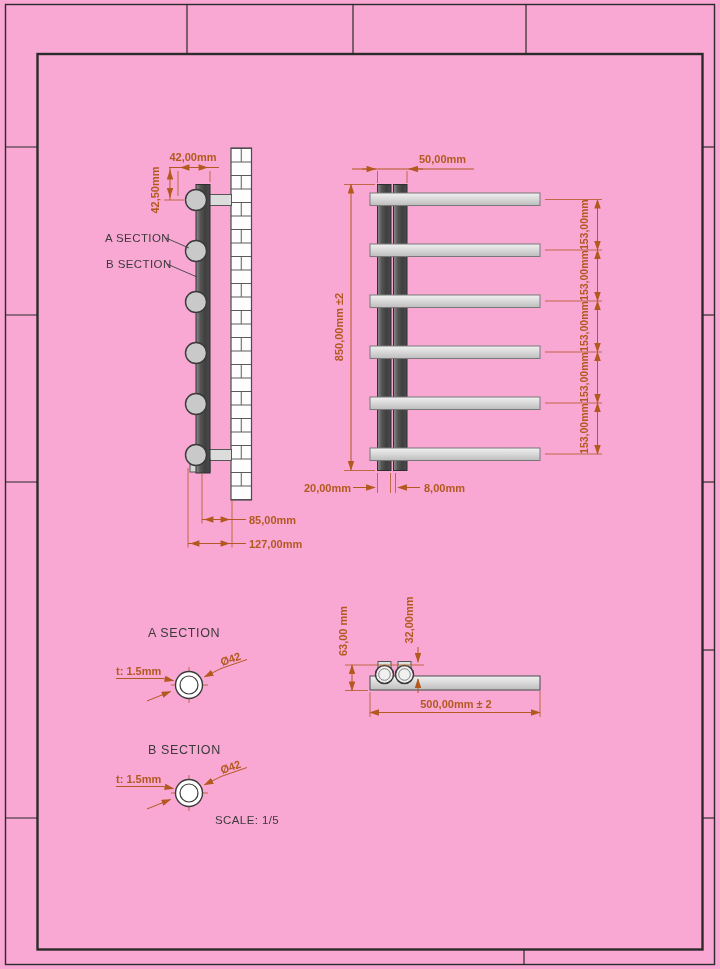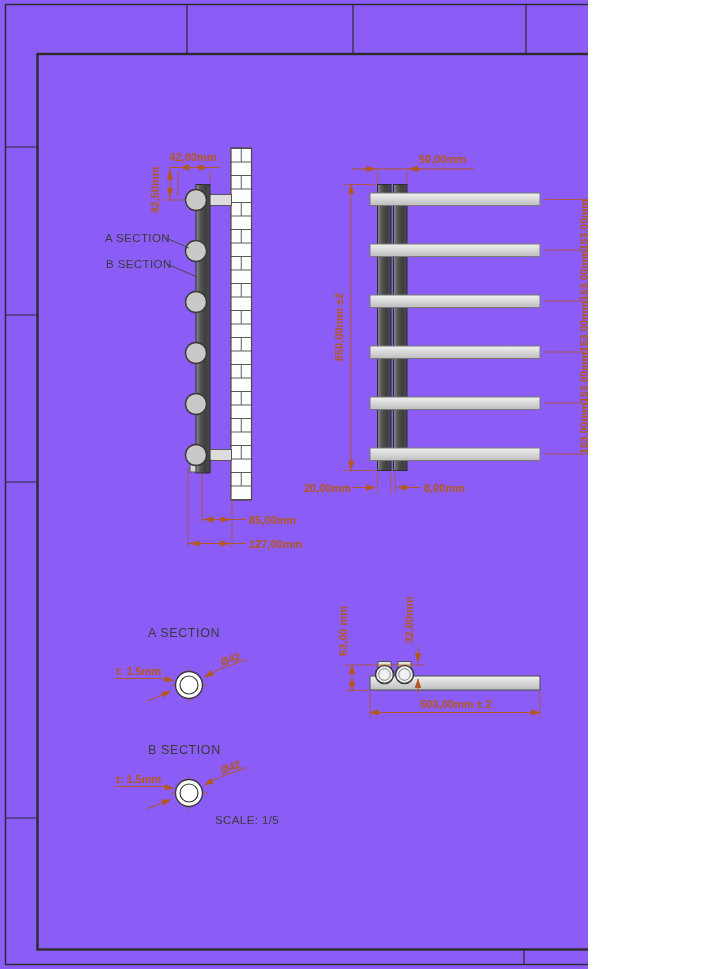--- a/index.html
+++ b/index.html
@@ -1,17 +1,17 @@
 <!DOCTYPE html>
 <html><head>
 <meta charset="utf-8">
 <style>
   html,body{margin:0;padding:0;background:#ffffff;}
   .sheet{
-    position:relative;width:588px;height:969px;background:#8b5cf6;
+    position:relative;width:720px;height:969px;background:#f9a8d4;
     font-family:"Liberation Sans", sans-serif;overflow:hidden;text-align:center;
   }
   svg text{font-family:"Liberation Sans", sans-serif;}
   .dim-text{fill:#b3591f;font-size:11px;font-weight:bold;}
   .dim-text-sm{fill:#b3591f;font-size:10.5px;font-weight:bold;}
   .label-text{fill:#3a3a3a;font-size:11.5px;letter-spacing:0.4px;}
   .title-text{fill:#3a3a3a;font-size:12.5px;letter-spacing:0.6px;}
   .note-text{fill:#3a3a3a;font-size:11.5px;letter-spacing:0.4px;}
   .dim-line{stroke:#b3591f;stroke-width:1;fill:none;}
   .dim-thin{stroke:#b3591f;stroke-width:0.8;fill:none;}

